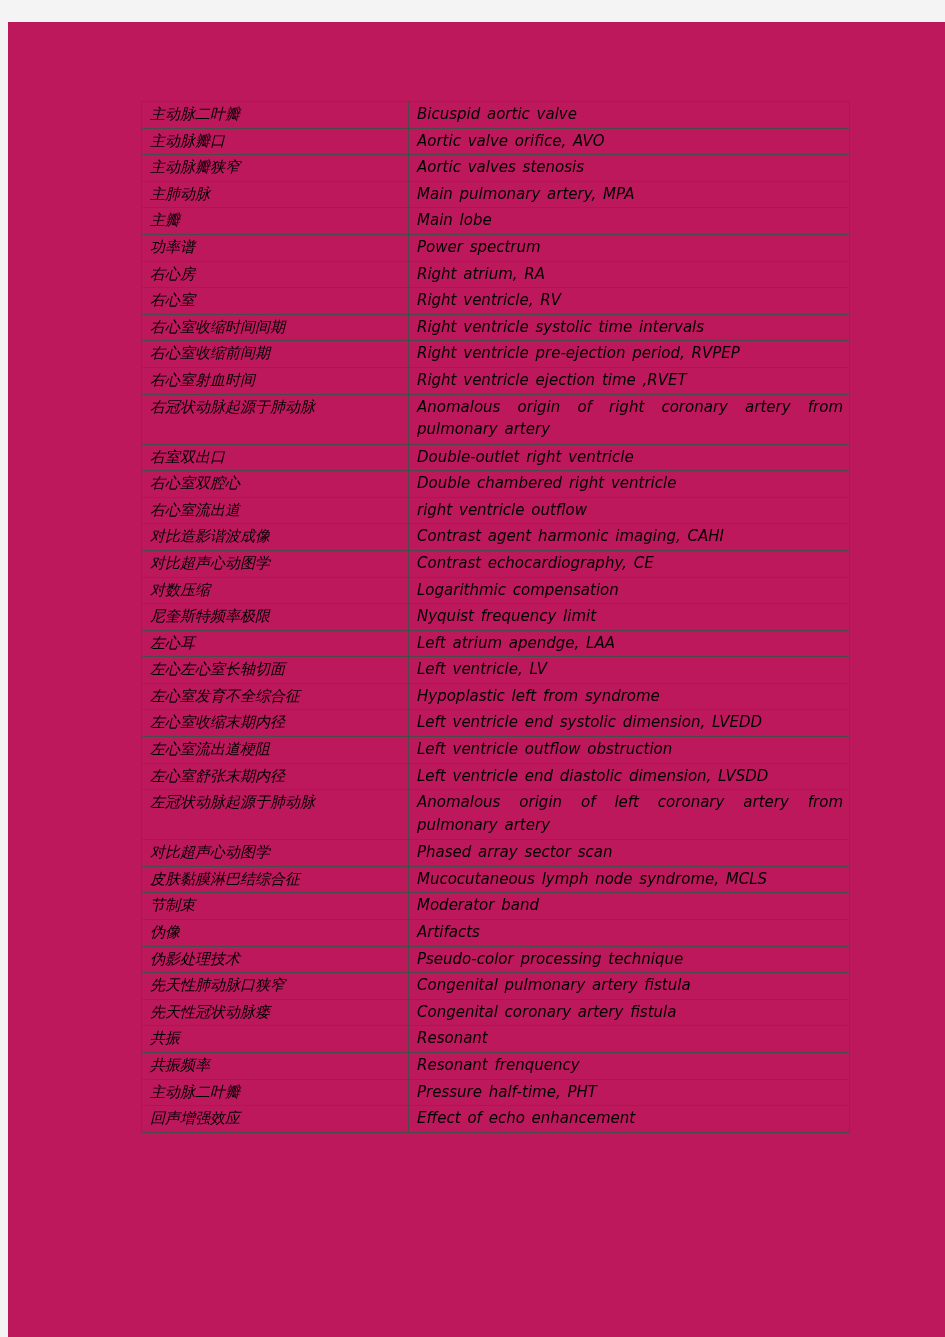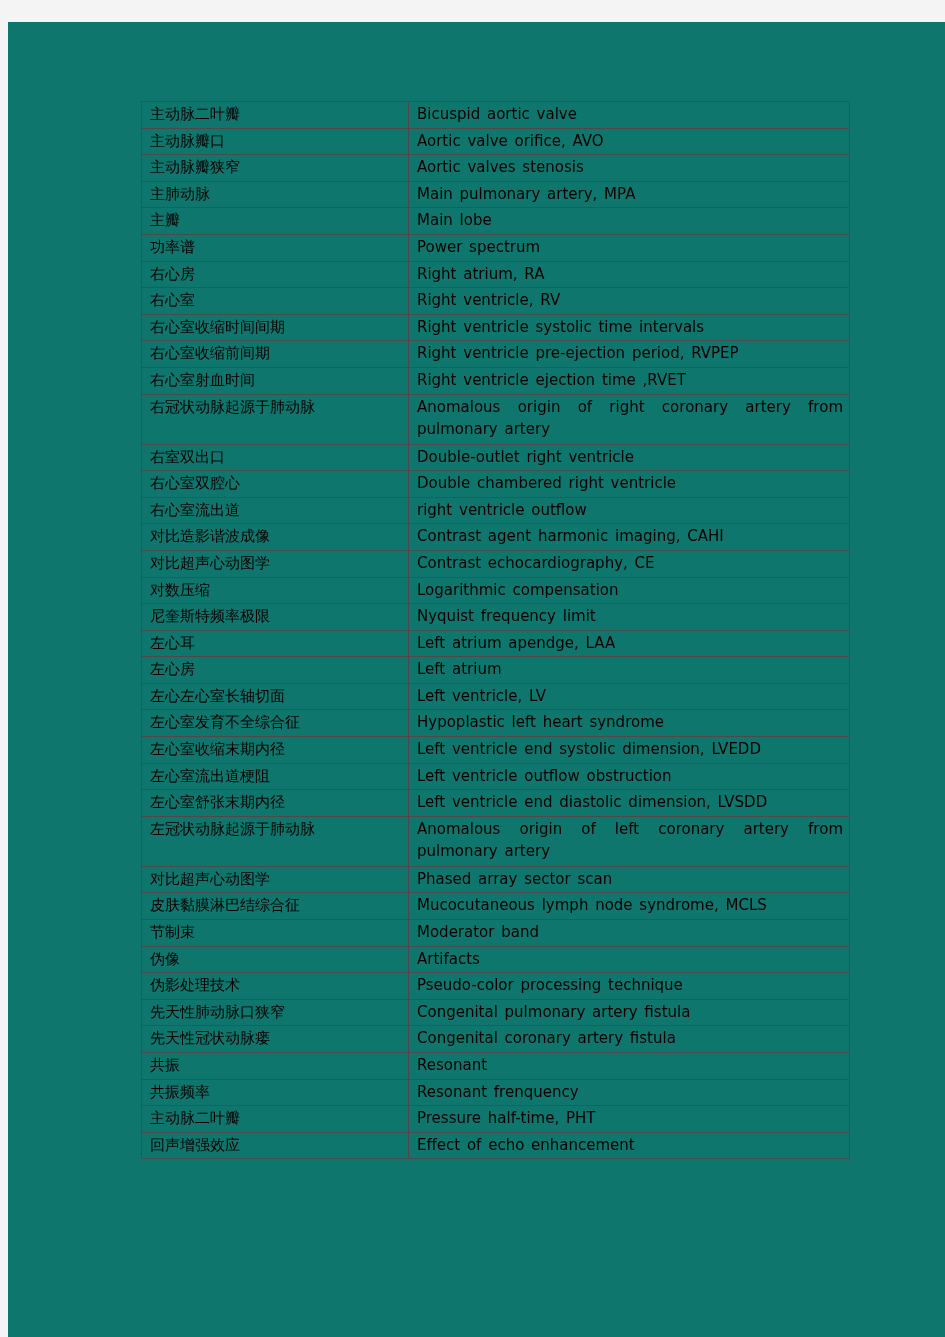--- a/index.html
+++ b/index.html
@@ -14,21 +14,22 @@
     overflow: hidden;
   }
 
   
   #page-sheet {
     position: absolute;
     left: 8px;
     top: 22px;
     width: 937px;
     height: 1315px;
-    background: #0f766e;
+    background: #be185d;
+    font-style: italic;
   }
 
   
   #glossary-table {
     position: absolute;
     left: 133px;   
     top: 79px;     
     width: 708px;
     border-collapse: collapse;
     table-layout: fixed;
@@ -145,30 +146,26 @@
         </tr>
         <tr>
           <td class="term-cell">尼奎斯特频率极限</td>
           <td class="def-cell">Nyquist frequency limit</td>
         </tr>
         <tr>
           <td class="term-cell">左心耳</td>
           <td class="def-cell">Left atrium apendge, LAA</td>
         </tr>
         <tr>
-          <td class="term-cell">左心房</td>
-          <td class="def-cell">Left atrium</td>
-        </tr>
-        <tr>
           <td class="term-cell">左心左心室长轴切面</td>
           <td class="def-cell">Left ventricle, LV</td>
         </tr>
         <tr>
           <td class="term-cell">左心室发育不全综合征</td>
-          <td class="def-cell">Hypoplastic left heart syndrome</td>
+          <td class="def-cell">Hypoplastic left from syndrome</td>
         </tr>
         <tr>
           <td class="term-cell">左心室收缩末期内径</td>
           <td class="def-cell">Left ventricle end systolic dimension, LVEDD</td>
         </tr>
         <tr>
           <td class="term-cell">左心室流出道梗阻</td>
           <td class="def-cell">Left ventricle outflow obstruction</td>
         </tr>
         <tr>

